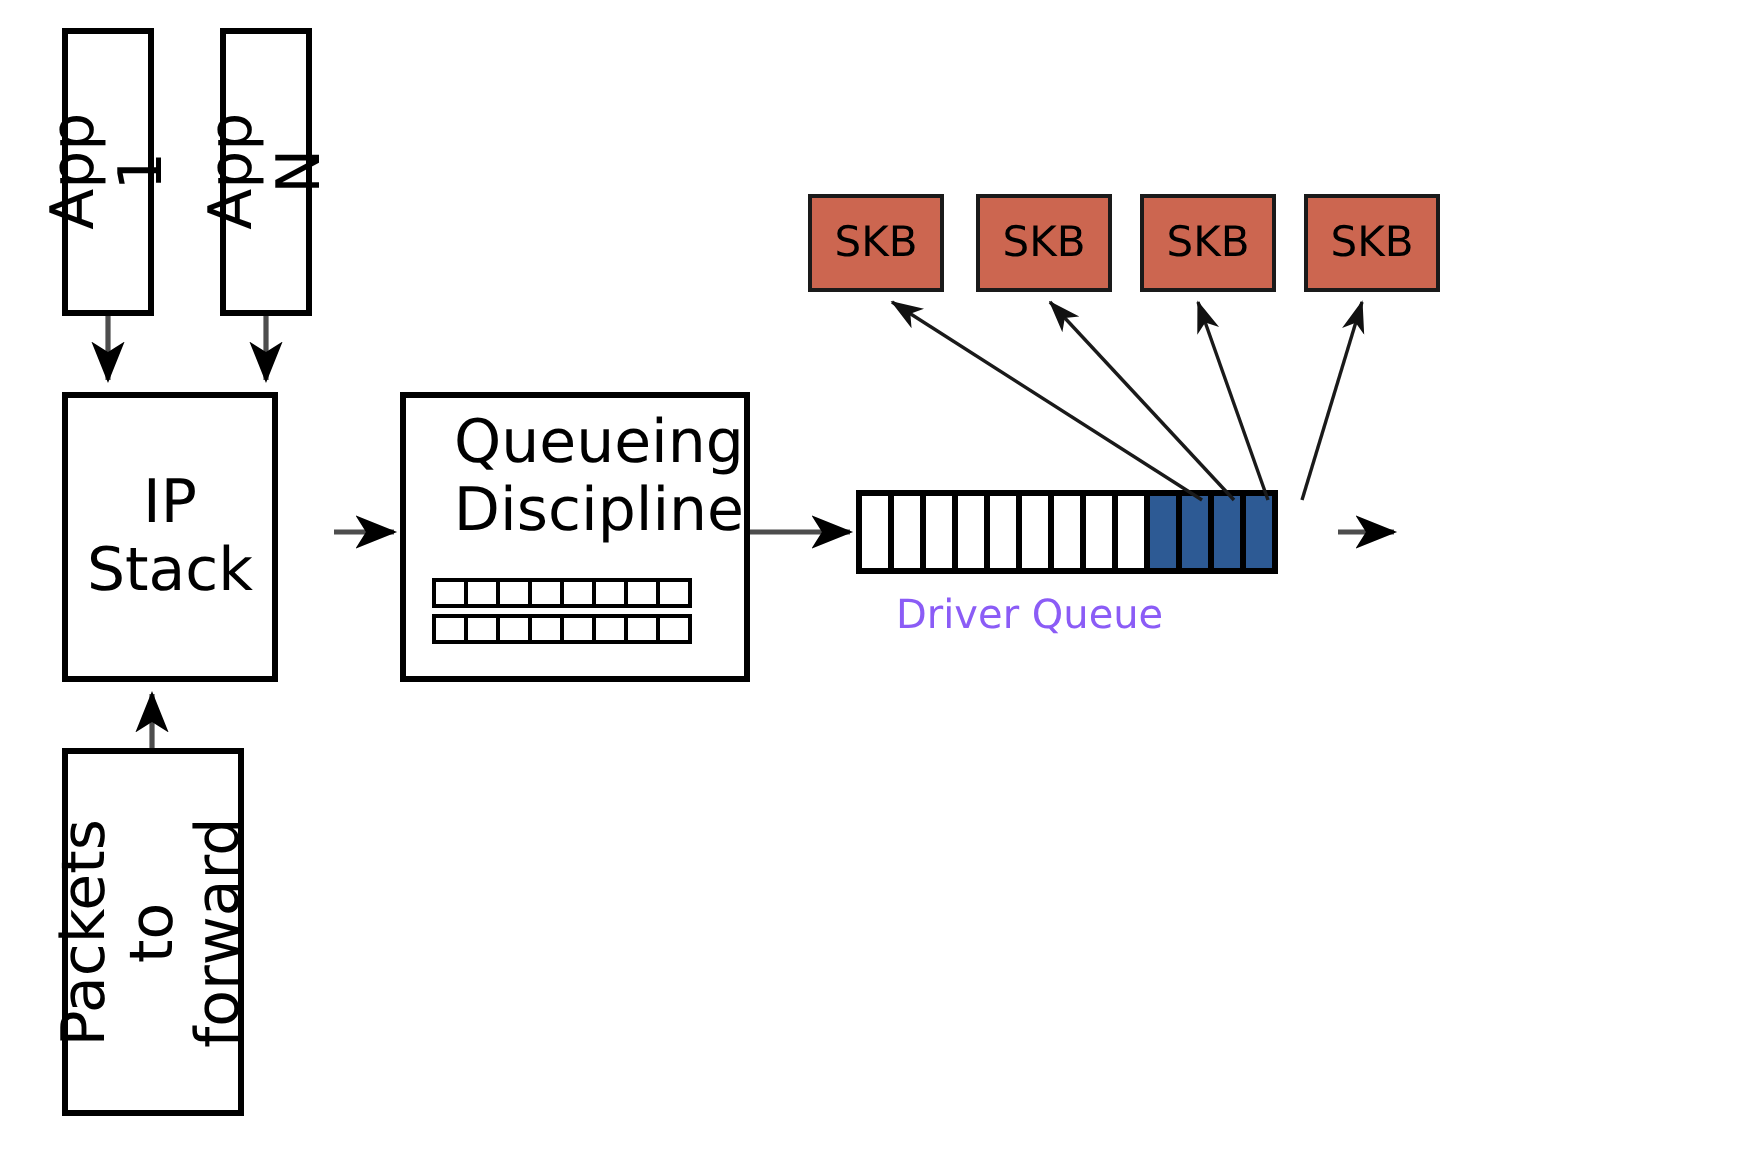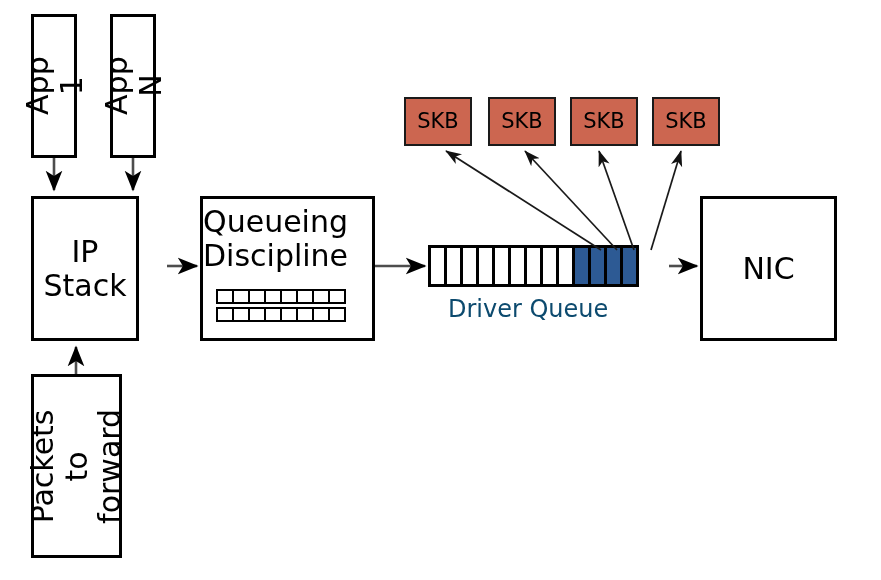--- a/index.html
+++ b/index.html
@@ -84,22 +84,22 @@
     height: 42px;
     border: 3px solid #000000;
     background: #ffffff;
     margin-right: -3px;
   }
   .dq-cell.filled {
     background: #2d5a94;
   }
   .plain-label {
     position: absolute;
-    font-size: 24px;
-    color: #0c4a6e;
+    font-size: 20px;
+    color: #8b5cf6;
     line-height: 1;
     white-space: nowrap;
   }
   svg.overlay {
     position: absolute;
     left: 0;
     top: 0;
     width: 881px;
     height: 580px;
     pointer-events: none;
@@ -128,21 +128,21 @@
   </div>
   <div class="box" style="left:110px; top:14px; width:46px; height:144px;">
     <span class="rot-label">App N</span>
   </div>
 
   <div class="box" style="left:31px; top:196px; width:108px; height:145px;">
     <span class="box-label">IP
 Stack</span>
   </div>
 
-  <div class="box" style="left:200px; top:196px; width:175px; height:145px; align-items:flex-start; justify-content:flex-start; padding-top:6px;">
+  <div class="box" style="left:200px; top:196px; width:175px; height:145px; align-items:flex-start; justify-content:flex-end; padding-top:6px;">
     <span class="box-label">Queueing
 Discipline</span>
   </div>
 
   <div class="qdisc-grid" style="left:216px; top:289px;">
     <div class="qdisc-row">
       <div class="qdisc-cell"></div>
       <div class="qdisc-cell"></div>
       <div class="qdisc-cell"></div>
       <div class="qdisc-cell"></div>
@@ -174,23 +174,20 @@
     <div class="dq-cell"></div>
     <div class="dq-cell"></div>
     <div class="dq-cell filled"></div>
     <div class="dq-cell filled"></div>
     <div class="dq-cell filled"></div>
     <div class="dq-cell filled"></div>
   </div>
 
   <div class="plain-label" style="left:448px; top:297px;">Driver Queue</div>
 
-  <div class="box" style="left:700px; top:196px; width:137px; height:145px;">
-    <span class="box-label">NIC</span>
-  </div>
 
   <div class="box" style="left:31px; top:374px; width:91px; height:184px;">
     <span class="rot-label">Packets to
 forward</span>
   </div>
 
   <svg class="overlay" viewBox="0 0 881 580">
     <defs>
       <marker id="ah" markerWidth="9" markerHeight="9" refX="7.4" refY="3.4" orient="auto" markerUnits="strokeWidth">
         <path d="M0,0.2 L8,3.4 L0,6.6 L2,3.4 Z" fill="#000000"></path>

